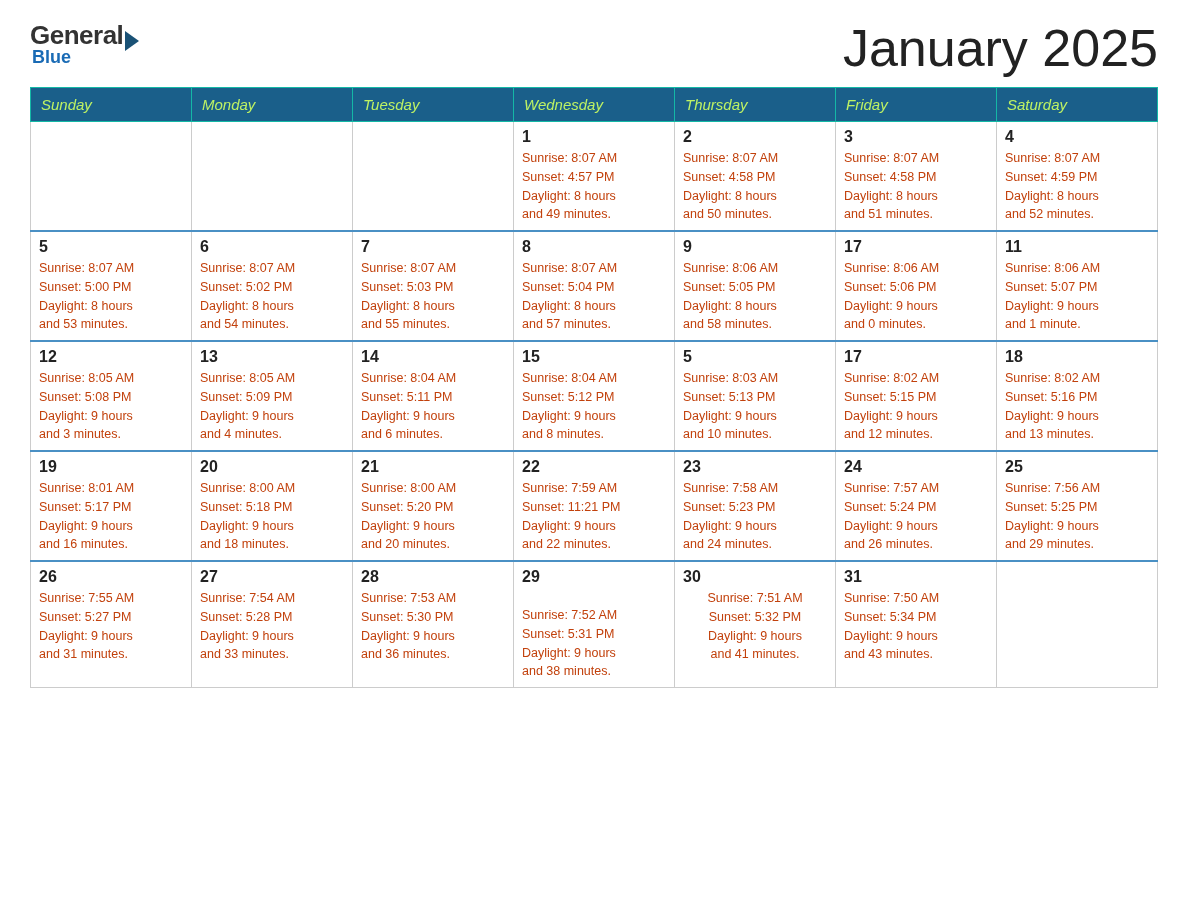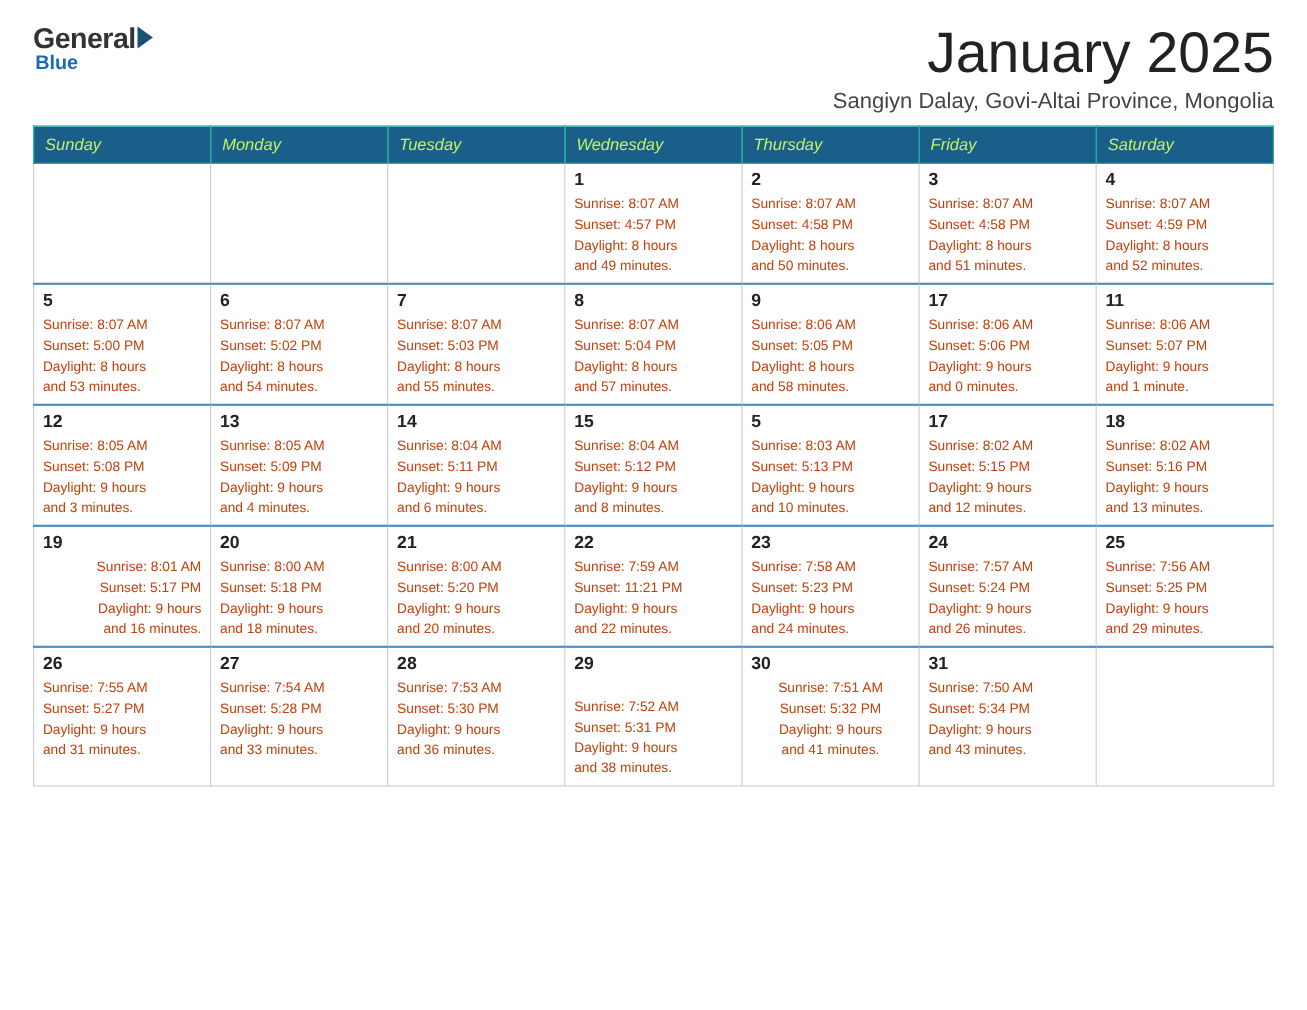--- a/index.html
+++ b/index.html
@@ -16,21 +16,21 @@
       align-items: flex-start;
       margin-bottom: 10px;
     }
     .logo {
       display: flex;
       flex-direction: column;
       align-items: flex-start;
     }
     .logo-top {
       display: flex;
-      align-items: flex-start;
+      align-items: flex-end;
     }
     .logo-general {
       font-size: 26px;
       font-weight: bold;
       color: #333;
       letter-spacing: -0.5px;
     }
     .logo-arrow {
       width: 0;
       height: 0;
@@ -110,21 +110,20 @@
 <div class="header-area">
   <div class="logo">
     <div class="logo-top">
       <span class="logo-general">General</span>
       <div class="logo-arrow"></div>
     </div>
     <span class="logo-blue">Blue</span>
   </div>
   <div class="title-area">
     <div class="month-title">January 2025</div>
-    <div class="subtitle">Sangiyn Dalay, Govi-Altai Province, Mongolia</div>
   </div>
 </div>
 
 <table class="calendar">
   <thead>
     <tr>
     <th>Sunday</th>
         <th>Monday</th>
         <th>Tuesday</th>
         <th>Wednesday</th>
@@ -265,21 +264,21 @@
           <span class="day-number">18</span>
           <div class="day-info" style="white-space: pre-line;">Sunrise: 8:02 AM
 Sunset: 5:16 PM
 Daylight: 9 hours
 and 13 minutes.</div>
         </td>
       </tr>
       <tr>
         <td>
           <span class="day-number">19</span>
-          <div class="day-info" style="white-space: pre-line; text-align: right;">Sunrise: 8:01 AM
+          <div class="day-info" style="white-space: pre-line;">Sunrise: 8:01 AM
 Sunset: 5:17 PM
 Daylight: 9 hours
 and 16 minutes.</div>
         </td>
         <td>
           <span class="day-number">20</span>
           <div class="day-info" style="white-space: pre-line;">Sunrise: 8:00 AM
 Sunset: 5:18 PM
 Daylight: 9 hours
 and 18 minutes.</div>

